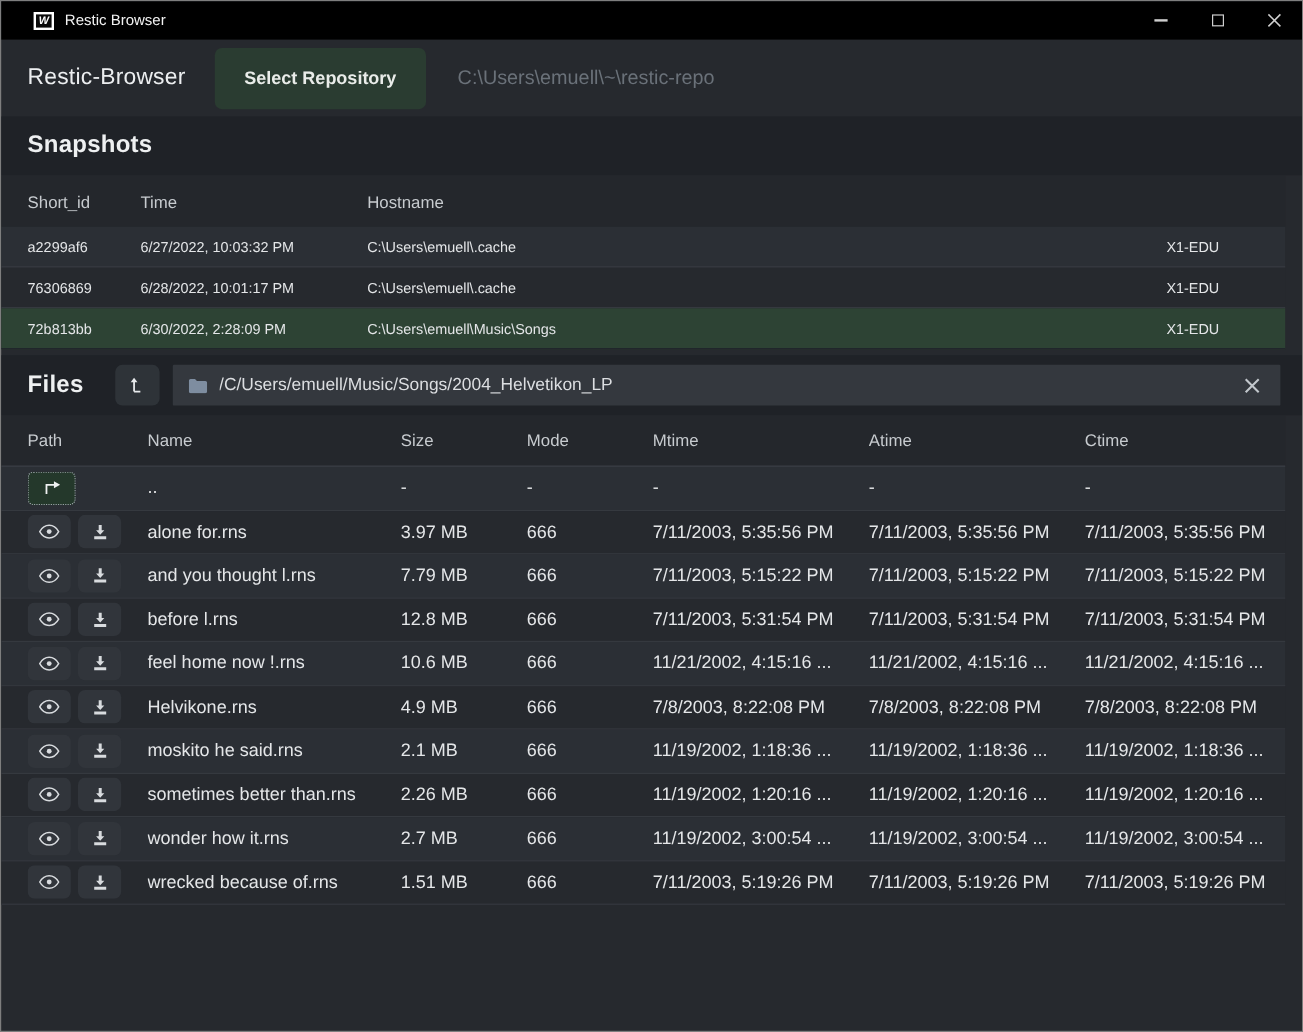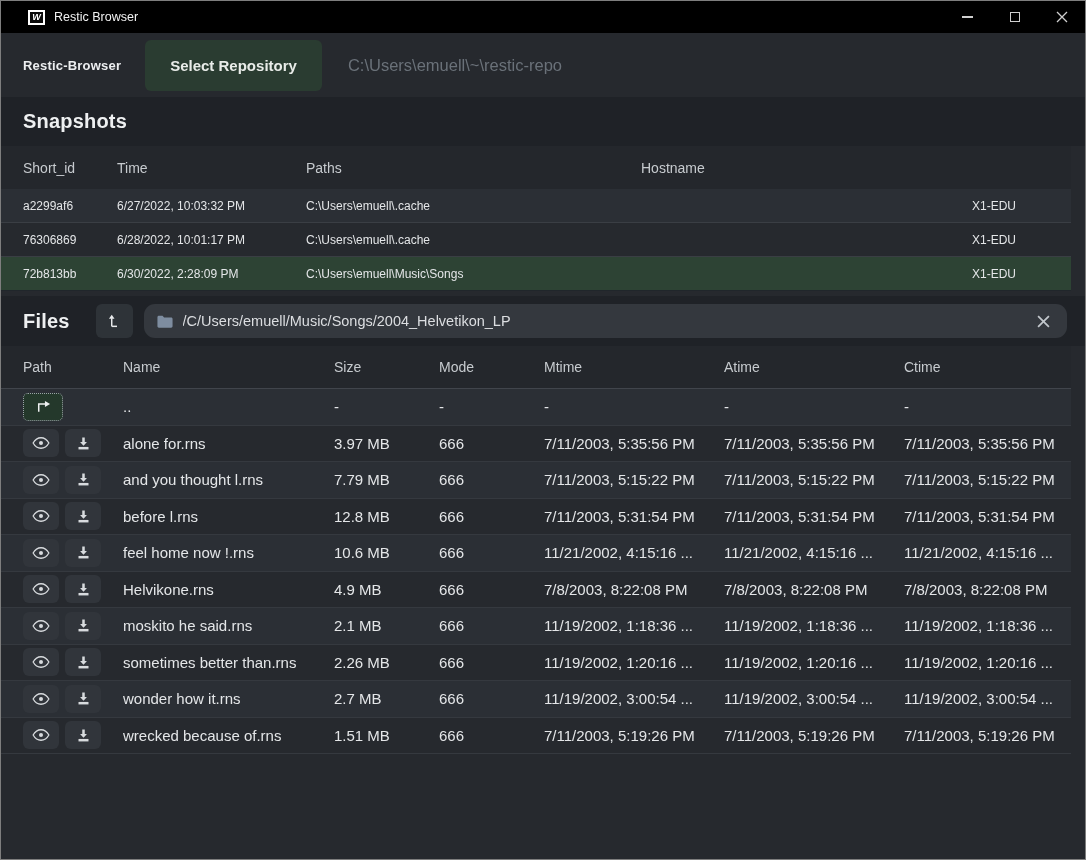--- a/index.html
+++ b/index.html
@@ -29,21 +29,21 @@
     display:flex;align-items:center;justify-content:center;font-size:9px;font-weight:800;font-style:italic;}
   .titlebar-title{color:#f2f2f2;font-size:12.5px;}
   .titlebar-controls{display:flex;height:100%;}
   .tb-btn{width:47px;height:100%;display:flex;align-items:center;justify-content:center;color:#cfcfcf;cursor:default;}
   .glyph-min{width:11px;height:1.4px;background:#cfcfcf;display:block;}
   .glyph-max{width:10px;height:10px;border:1.3px solid #cfcfcf;display:block;}
   .glyph-close svg{display:block;}
 
   
   .appbar{height:64px;display:flex;align-items:center;padding:0 22px;}
-  .app-title{color:#eceef0;font-size:13px;font-weight:700;letter-spacing:.2px;}
+  .app-title{color:#eceef0;font-size:19px;font-weight:400;letter-spacing:.2px;}
   .repo-btn{margin-left:24px;height:51px;padding:0 25px;border:none;border-radius:6px;
     background:var(--accent-green);color:#e9ece9;font-size:15px;font-weight:700;
     font-family:"Liberation Sans",sans-serif;cursor:pointer;}
   .repo-path{margin-left:26px;color:var(--text-muted);font-size:16.5px;white-space:nowrap;}
 
   
   .section-band{height:49px;background:var(--band-bg);display:flex;align-items:center;padding:0 22px;}
   .section-title{color:#eef0f1;font-size:20px;font-weight:700;letter-spacing:.2px;}
 
   
@@ -53,21 +53,21 @@
   .srow{height:34px;background:var(--row-light);color:var(--text-main);font-size:12px;
     border-bottom:1px solid var(--sep);cursor:pointer;}
   .srow.alt{background:var(--row-dark);}
   .srow.selected{background:var(--selected-green);border-bottom-color:#20262b;}
   .cell{white-space:nowrap;overflow:hidden;text-overflow:ellipsis;padding-right:8px;}
 
   
   .files-band{margin-top:5px;height:50px;gap:0;}
   .levelup-btn{margin-left:26px;width:37px;height:34px;border:none;border-radius:6px;
     background:#2e3338;color:#e8eaec;display:flex;align-items:center;justify-content:center;cursor:pointer;}
-  .path-bar{flex:1;margin-left:11px;margin-right:-4px;height:34px;background:#34383e;border-radius:11px;
+  .path-bar{flex:1;margin-left:11px;margin-right:-4px;height:34px;background:#34383e;border-radius:1px;
     display:flex;align-items:center;padding:0 13px;gap:10px;}
   .path-text{flex:1;color:#dcdee1;font-size:14.5px;white-space:nowrap;overflow:hidden;}
   .folder-icon{color:#7e8da0;display:flex;}
   .clear-btn{border:none;background:transparent;color:#c2c7cc;display:flex;align-items:center;
     justify-content:center;width:22px;height:22px;cursor:pointer;}
 
   
   .frow-grid{display:grid;grid-template-columns:100px 211px 105px 105px 180px 180px 1fr;
     padding-left:22px;margin-right:14px;align-items:center;}
   .files-header{height:43px;background:var(--header-bg);color:var(--text-head);font-size:14px;
@@ -113,21 +113,20 @@
   </div>
 
   <div class="section-band">
     <div class="section-title">Snapshots</div>
   </div>
 
   <div>
     <div class="snap-header srow-grid">
       <div class="cell">Short_id</div>
       <div class="cell">Time</div>
-      <div class="cell">Paths</div>
       <div class="cell">Hostname</div>
     </div>
     <div>
         <div class="srow srow-grid">
     <div class="cell">a2299af6</div>
     <div class="cell">6/27/2022, 10:03:32 PM</div>
     <div class="cell">C:\Users\emuell\.cache</div>
     <div class="cell"></div>
     <div class="cell">X1-EDU</div>
   </div>

